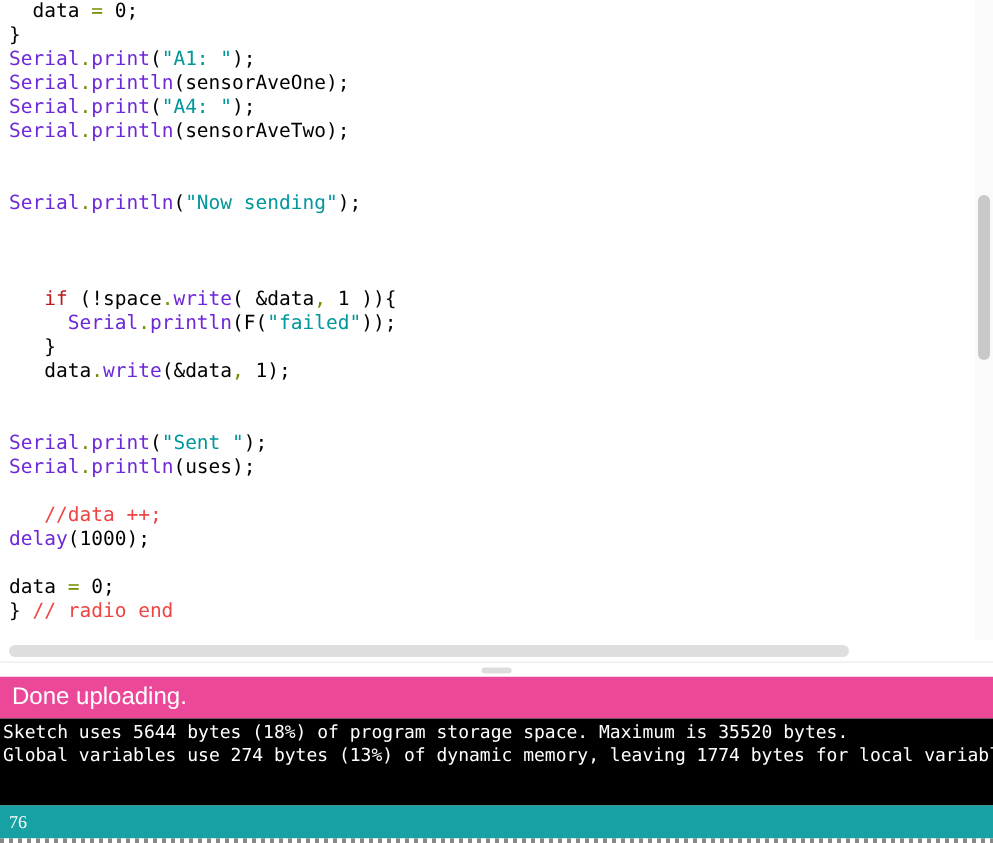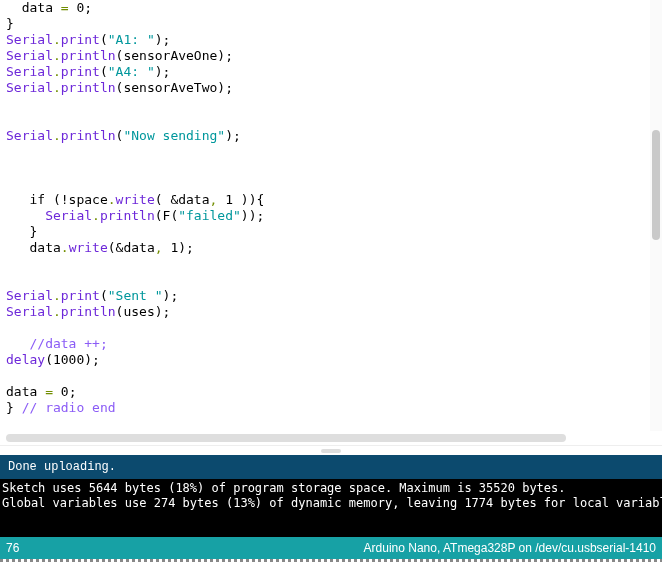--- a/index.html
+++ b/index.html
@@ -23,22 +23,22 @@
     .code {
       white-space: pre;
       line-height: 16px;
       font-family: Monaco, Consolas, monospace;
       font-size: 13px;
       color: #000;
     }
     .tk-fn { color: #6d28d9; } 
     .tk-str { color: #00979c; } 
     .tk-dot { color: #728e00; } 
-    .tk-kw { color: #000000; }
-    .tk-comm { color: #8b5cf6; } 
+    .tk-kw { color: #b91c1c; }
+    .tk-comm { color: #ef4444; } 
     .tk-op { color: #728e00; }
 
     .hscroll-track {
       height: 14px;
       background: #fff;
       position: relative;
       border-top: 0px solid #eee;
     }
     .hscroll-thumb {
       position: absolute;
@@ -60,46 +60,46 @@
       position: absolute;
       left: 50%;
       top: 3px;
       transform: translateX(-50%);
       width: 20px;
       height: 4px;
       background: #ddd;
       border-radius: 2px;
     }
     .status-uploading {
-      background: #0c4a6e;
+      background: #ec4899;
       color: #fff;
       padding: 5px 8px;
-      font-size: 12px;
-      font-family: Liberation Mono, monospace;
+      font-size: 16px;
+      font-family: Liberation Sans, sans-serif;
     }
     .console-pane {
       background: #000;
       color: #fff;
       font-family: Monaco, Consolas, monospace;
       font-size: 12px;
       white-space: pre;
       padding: 2px 2px;
       height: 58px;
       overflow: hidden;
       line-height: 15px;
     }
     .bottom-bar {
       background: #17a1a5;
       color: #fff;
       display: flex;
       justify-content: space-between;
       align-items: center;
       padding: 3px 6px;
       font-size: 12px;
-      font-family: Liberation Sans, sans-serif;
+      font-family: Liberation Serif, serif;
       height: 22px;
     }
     .vscroll-track {
       position: absolute;
       right: 0;
       top: 0;
       width: 12px;
       height: 100%;
       background: #fafafa;
     }
@@ -164,15 +164,14 @@
 <div class="status-uploading">
   <span>Done uploading.</span>
 </div>
 
 <div class="console-pane"><span>Sketch uses 5644 bytes (18%) of program storage space. Maximum is 35520 bytes.</span>
 <span>Global variables use 274 bytes (13%) of dynamic memory, leaving 1774 bytes for local variable</span>
 </div>
 
 <div class="bottom-bar">
   <span>76</span>
-  <span>Arduino Nano, ATmega328P on /dev/cu.usbserial-1410</span>
 </div>
 <div class="dashed-bottom"></div>
 
 </body></html>

